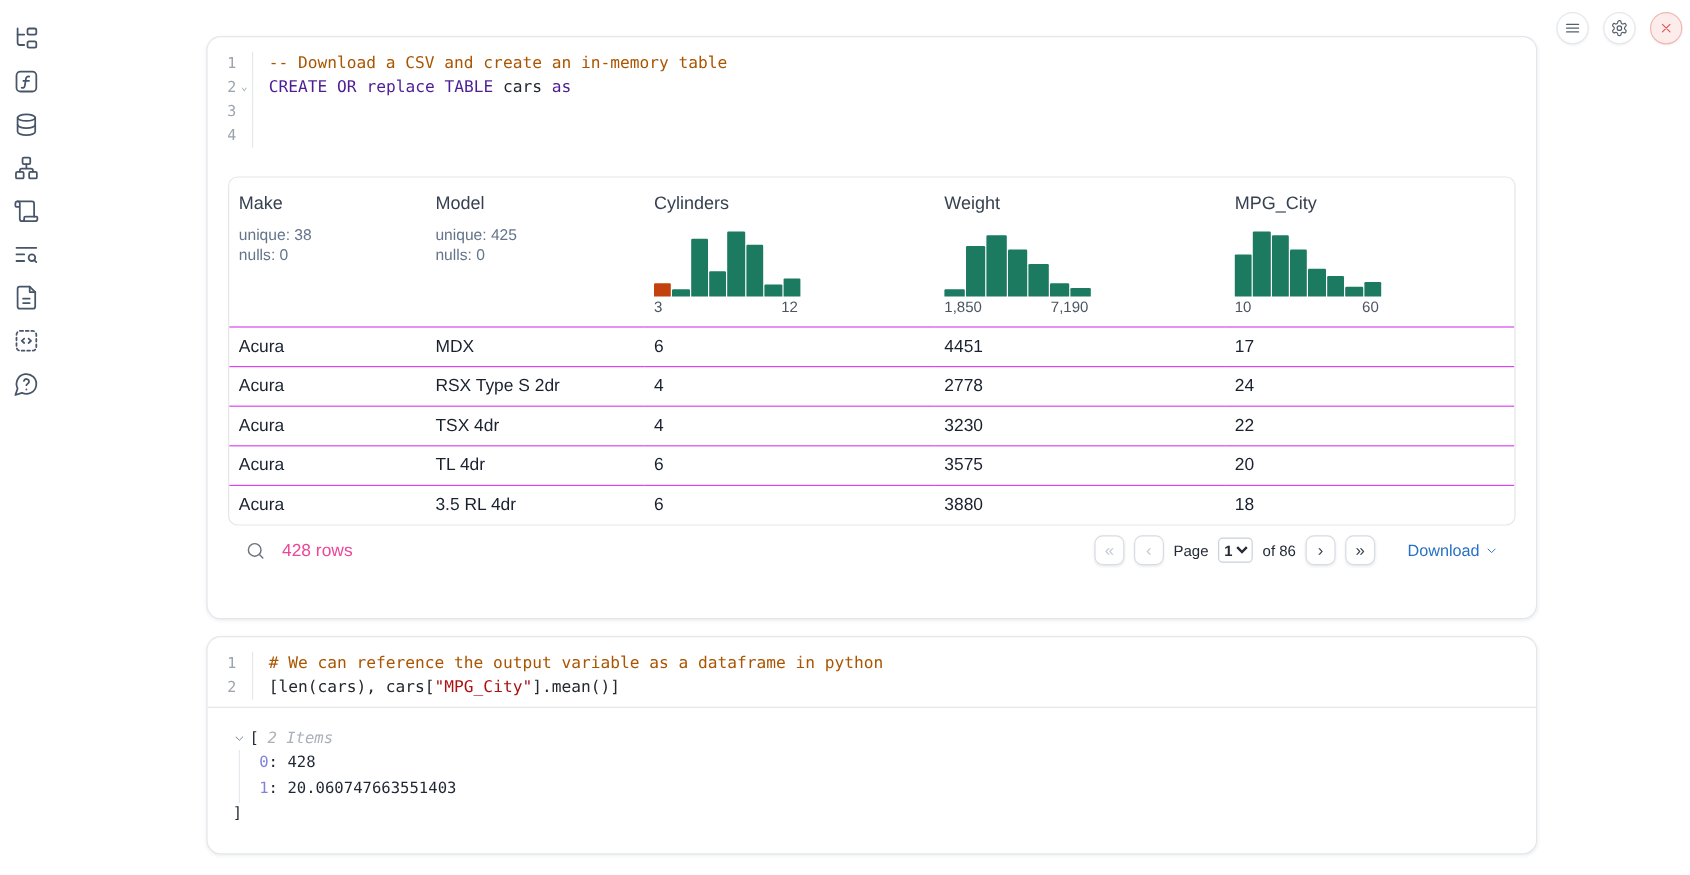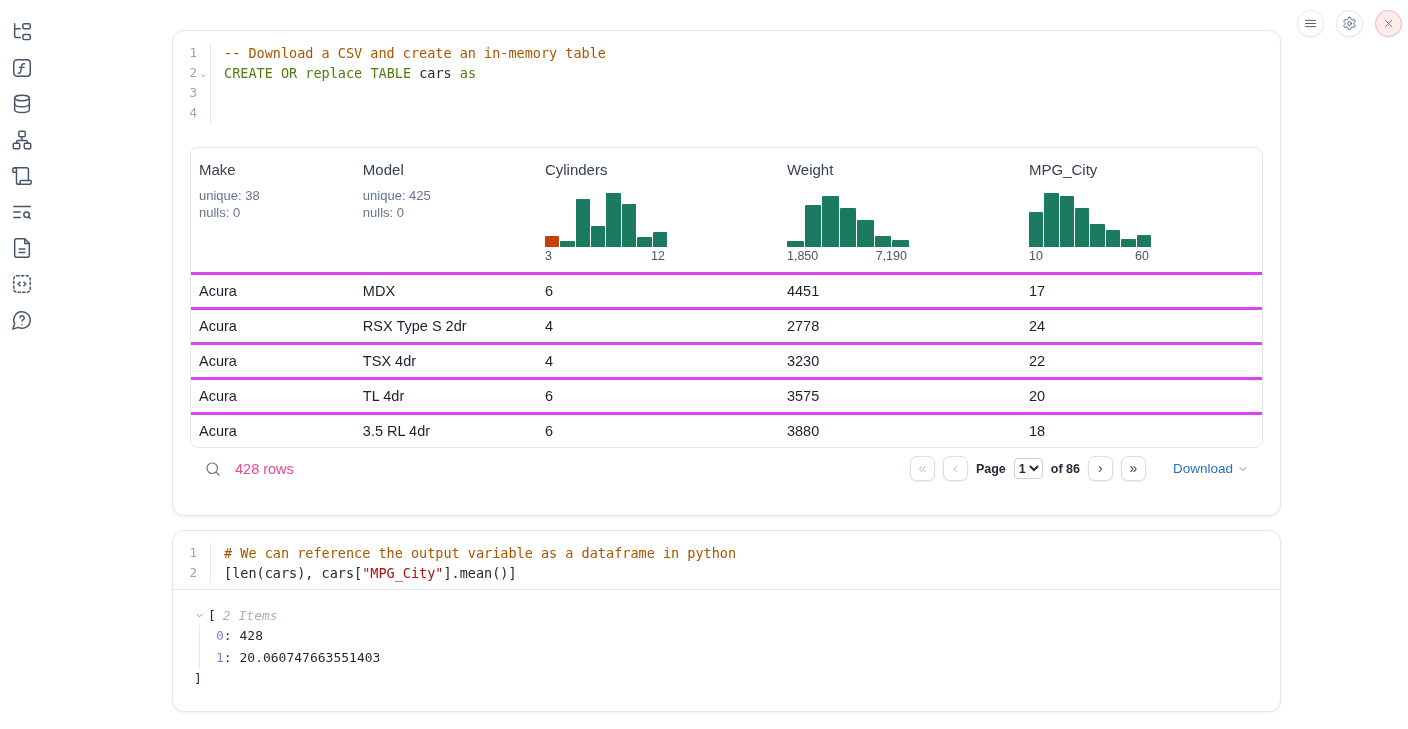--- a/index.html
+++ b/index.html
@@ -25,21 +25,21 @@
   #cell1{top:30px;height:486px;}
   #cell2{top:530px;height:182px;}
 
   .code{padding:12px 0 6px;}
   .code-line{display:flex;line-height:20px;font-family:"DejaVu Sans Mono",monospace;
     font-size:13.5px;color:#24292f;}
   .gutter{flex:none;width:24px;text-align:right;color:#9ba3ad;font-size:12.5px;}
   .fold{flex:none;width:13px;display:flex;align-items:center;justify-content:center;
     font-size:9px;color:#9ba3ad;border-right:1px solid #e5e8ec;}
   .src{padding-left:13px;white-space:pre;}
-  .tok-kw{color:#4d7c0f;}
+  .tok-kw{color:#4c1d95;}
   .tok-str{color:#aa1111;}
   .tok-comment{color:#aa5500;}
 
   .ov-bar{border-top:1px solid #e3e7ec;height:24px;display:flex;align-items:center;
     padding:0 12px;gap:9px;flex:none;}
   .ov-label{color:#13649f;font-weight:700;font-size:11.5px;}
   .ov-input{width:78px;height:15px;border:1px solid #c9d2dc;border-radius:3px;padding:0 6px;
     font-family:"Liberation Sans",sans-serif;font-size:11px;font-weight:700;color:#13649f;}
   .lang-badge{margin-left:auto;color:#13649f;font-size:11.5px;font-weight:700;}
 
@@ -49,31 +49,31 @@
   table{width:100%;border-collapse:collapse;table-layout:fixed;}
   col.c0{width:15.3%;}col.c1{width:17%;}col.c2{width:22.6%;}col.c3{width:22.6%;}col.c4{width:22.5%;}
   th{padding:13px 8px 9px;text-align:left;vertical-align:top;font-weight:400;}
   .col-name{font-size:15px;color:#374151;}
   .col-stats{margin-top:9px;font-size:13px;color:#64748b;line-height:17px;}
   .hist{margin-top:15px;width:122px;}
   .hist-bars{display:flex;align-items:flex-end;gap:1px;height:54px;}
   .hist-bar{flex:1;border-radius:1px 1px 0 0;}
   .hist-labels{display:flex;justify-content:space-between;margin-top:2px;
     font-size:12.5px;color:#4b5563;padding-right:2px;}
-  td{border-top:3px solid #d946ef;padding:7px 8px;font-size:14.5px;color:#1a2230;height:18px;}
+  td{border-top:1px solid #d946ef;padding:7px 8px;font-size:14.5px;color:#1a2230;height:18px;}
 
   .table-footer{height:41px;display:flex;align-items:center;padding:0 14px;}
   .search-btn{width:18px;height:18px;color:#6b7280;background:none;border:none;padding:0;cursor:pointer;}
   .rows-count{margin-left:13px;font-size:14.5px;color:#ec4899;}
   .pager{margin-left:auto;display:flex;align-items:center;gap:8px;}
   .pg-btn{width:25px;height:25px;border:1px solid #d8dde3;border-radius:7px;background:#fff;
     box-shadow:0 1px 2px rgba(16,24,40,.08);display:flex;align-items:center;justify-content:center;
     font-size:14px;color:#3b4350;cursor:pointer;padding:0 0 2px;}
   .pg-btn.disabled{color:#c2c9d2;}
-  .pg-label{font-size:12.5px;font-weight:700;color:#242b36;}
+  .pg-label{font-size:12.5px;font-weight:400;color:#242b36;}
   .page-select{height:21px;border:1px solid #c9d2dc;border-radius:4px;font-size:12.5px;
     font-weight:700;color:#242b36;background:#fff;}
   .download{margin-left:27px;display:flex;align-items:center;gap:4px;color:#2671c6;
     font-size:13.5px;background:none;border:none;cursor:pointer;padding:0;}
   .download .icon{width:12px;height:12px;}
 
   
   .tree-zone{border-top:1px solid #e3e7ec;padding:15px 0 0 21px;flex:1;}
   .tree{font-family:"DejaVu Sans Mono",monospace;font-size:13px;color:#1f2733;}
   .tree-head{display:flex;align-items:center;height:20px;}

